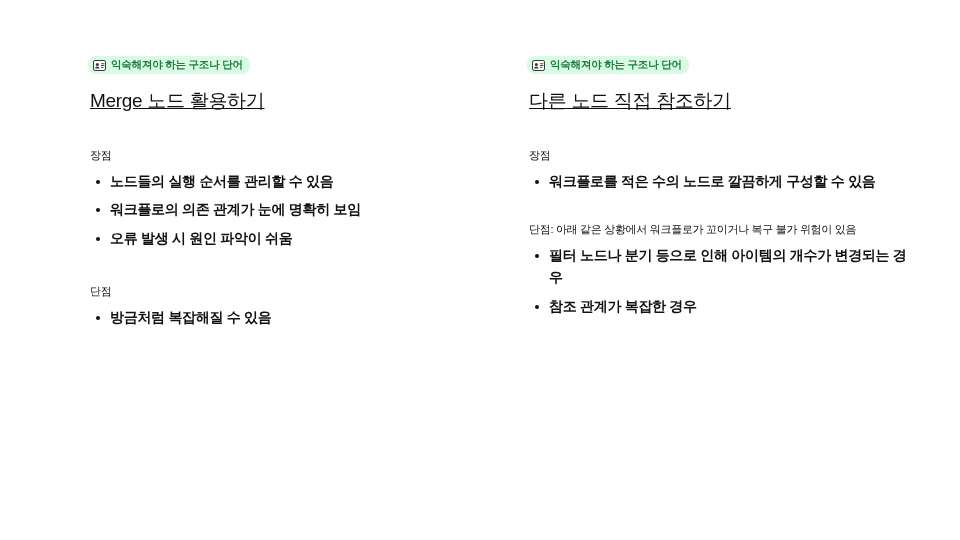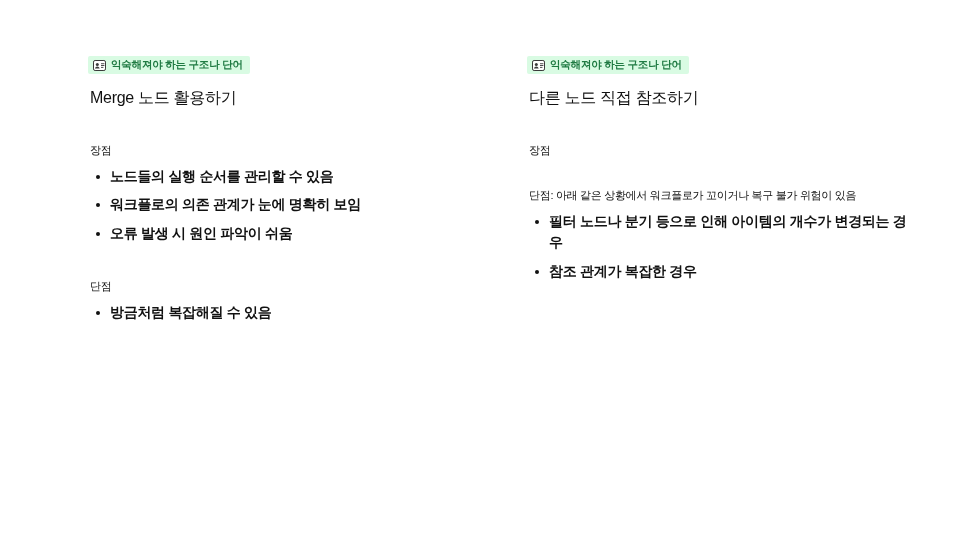--- a/index.html
+++ b/index.html
@@ -33,46 +33,47 @@
   }
   .column.right {
     margin-left: 46px;
   }
   
   .tag {
     display: inline-flex;
     align-items: center;
     gap: 5px;
     background: #d9fbe3;
-    border-radius: 2px;
+    border-radius: 8px;
     padding: 2px 7px 2px 5px;
     height: 18px;
     box-sizing: border-box;
   }
   .tag-icon {
     display: inline-block;
     width: 13px;
     height: 13px;
     position: relative;
     flex: 0 0 auto;
   }
   .tag-icon svg { display: block; }
   .tag-label {
     font-size: 10.5px;
     font-weight: bold;
     color: #1f7a42;
     letter-spacing: -0.2px;
     white-space: nowrap;
   }
   .title {
-    font-size: 16px;
+    font-size: 19px;
     font-weight: normal;
     color: #111111;
     margin: 12px 0 0 2px;
     letter-spacing: -0.3px;
+    text-decoration: underline;
   }
   .section {
     margin-top: 34px;
   }
   .section.tight {
     margin-top: 30px;
   }
   .section-head {
     font-size: 11px;
     color: #111111;
@@ -156,20 +157,23 @@
           <rect x="8" y="7.9" width="2.4" height="0.9" fill="#3a3a3a"></rect>
         </svg>
       </span>
       <span class="tag-label">익숙해져야 하는 구조나 단어</span>
     </div>
 
     <div class="title">다른 노드 직접 참조하기</div>
 
     <div class="section">
       <div class="section-head">장점</div>
+      <ul class="bullets">
+        <li>워크플로를 적은 수의 노드로 깔끔하게 구성할 수 있음</li>
+      </ul>
     </div>
 
     <div class="section tight">
       <div class="section-head">단점: 아래 같은 상황에서 워크플로가 꼬이거나 복구 불가 위험이 있음</div>
       <ul class="bullets">
         <li>필터 노드나 분기 등으로 인해 아이템의 개수가 변경되는 경우</li>
         <li>참조 관계가 복잡한 경우</li>
       </ul>
     </div>
 

